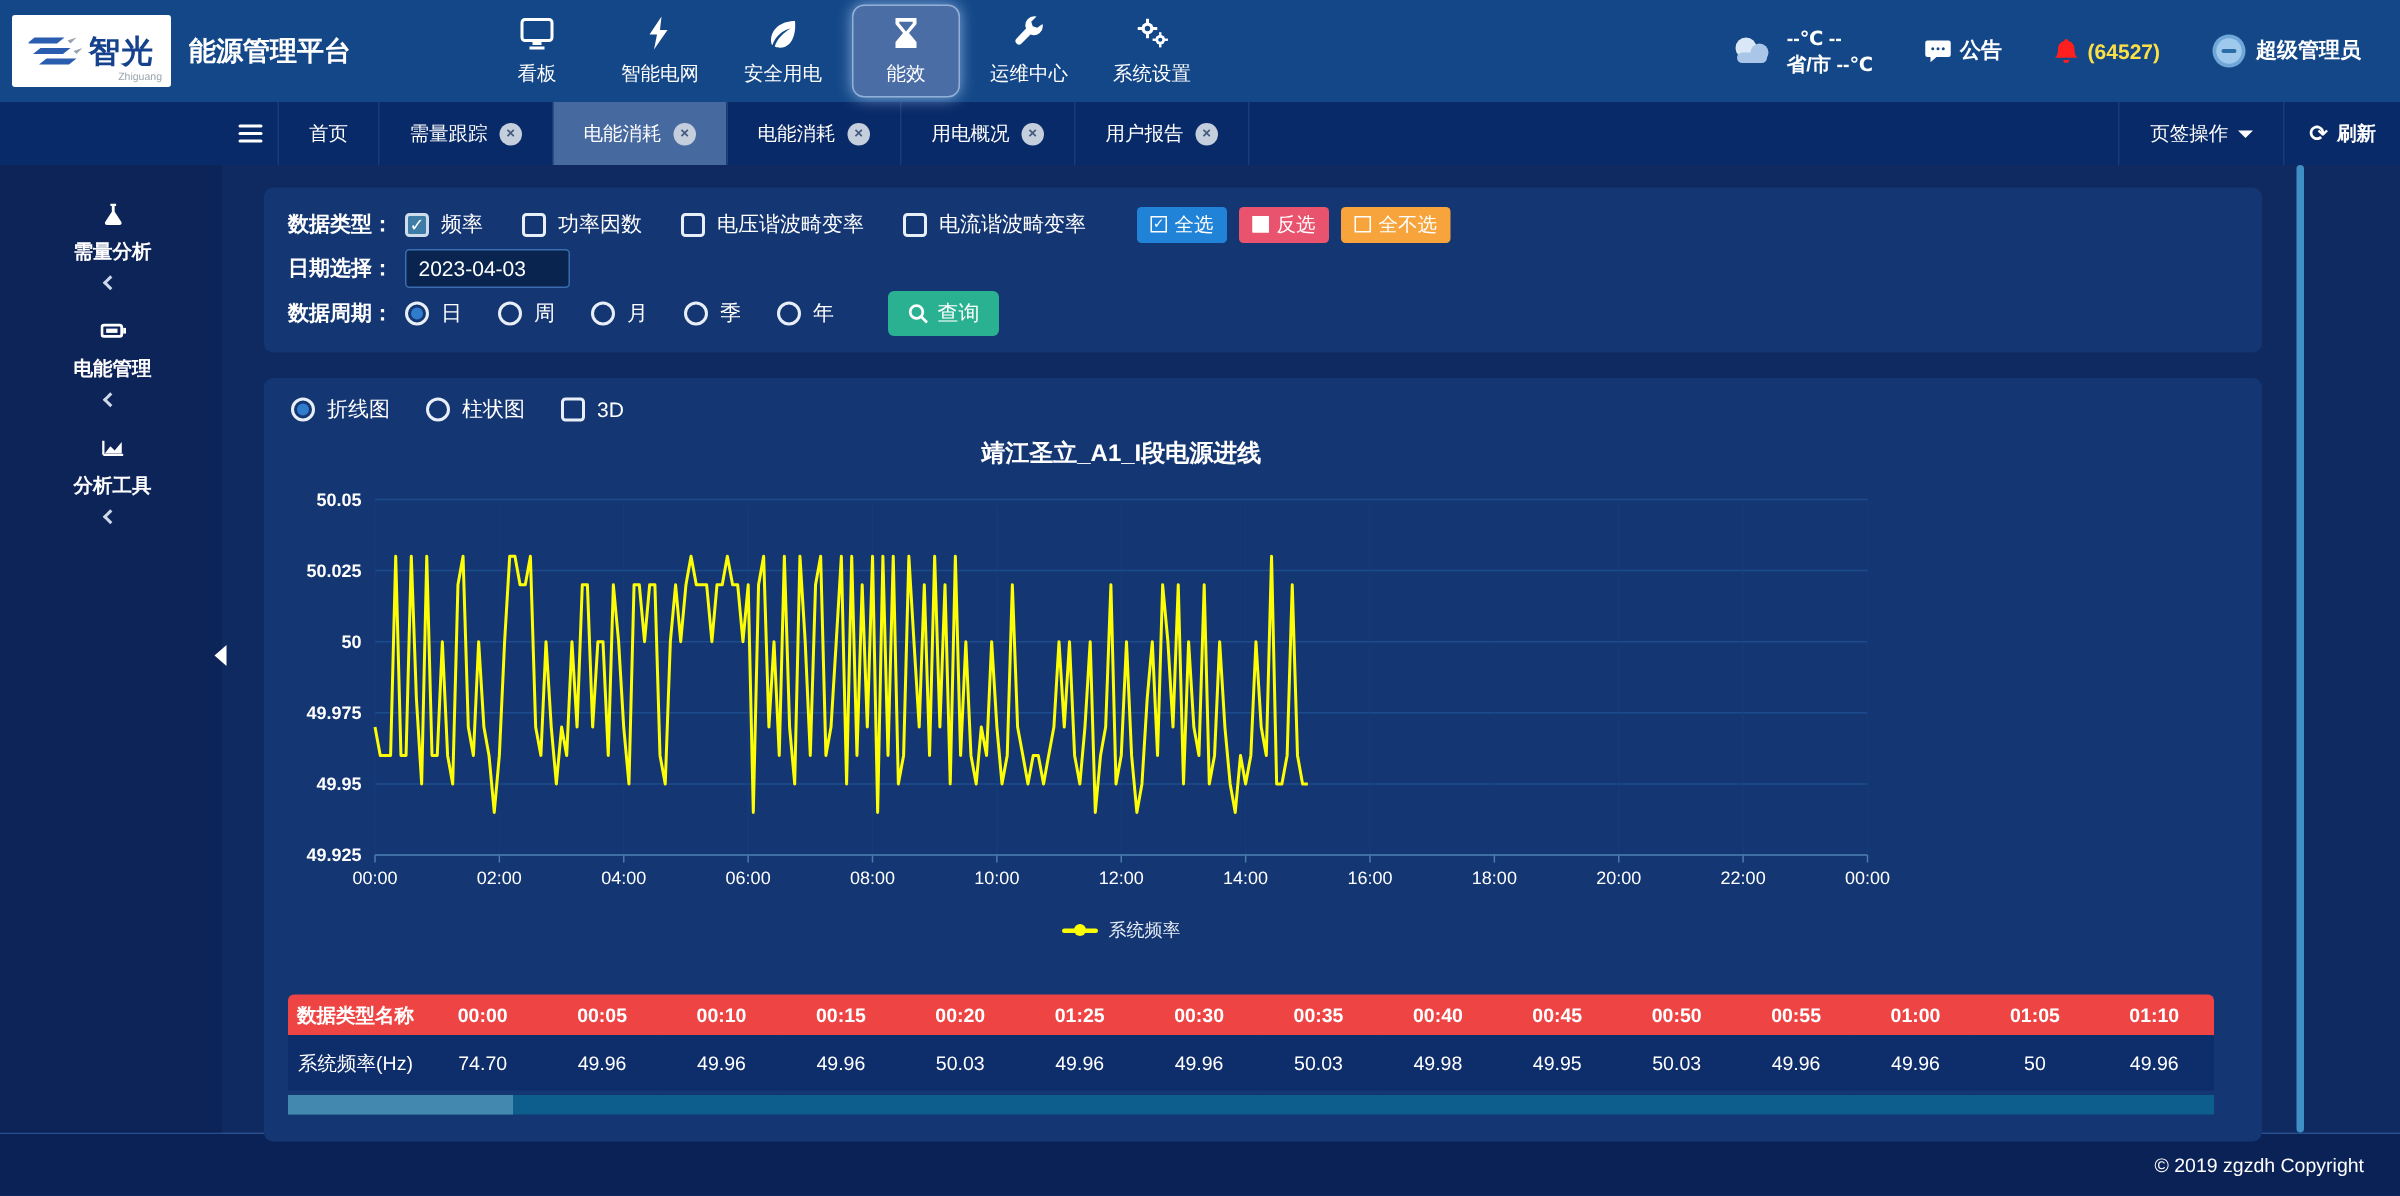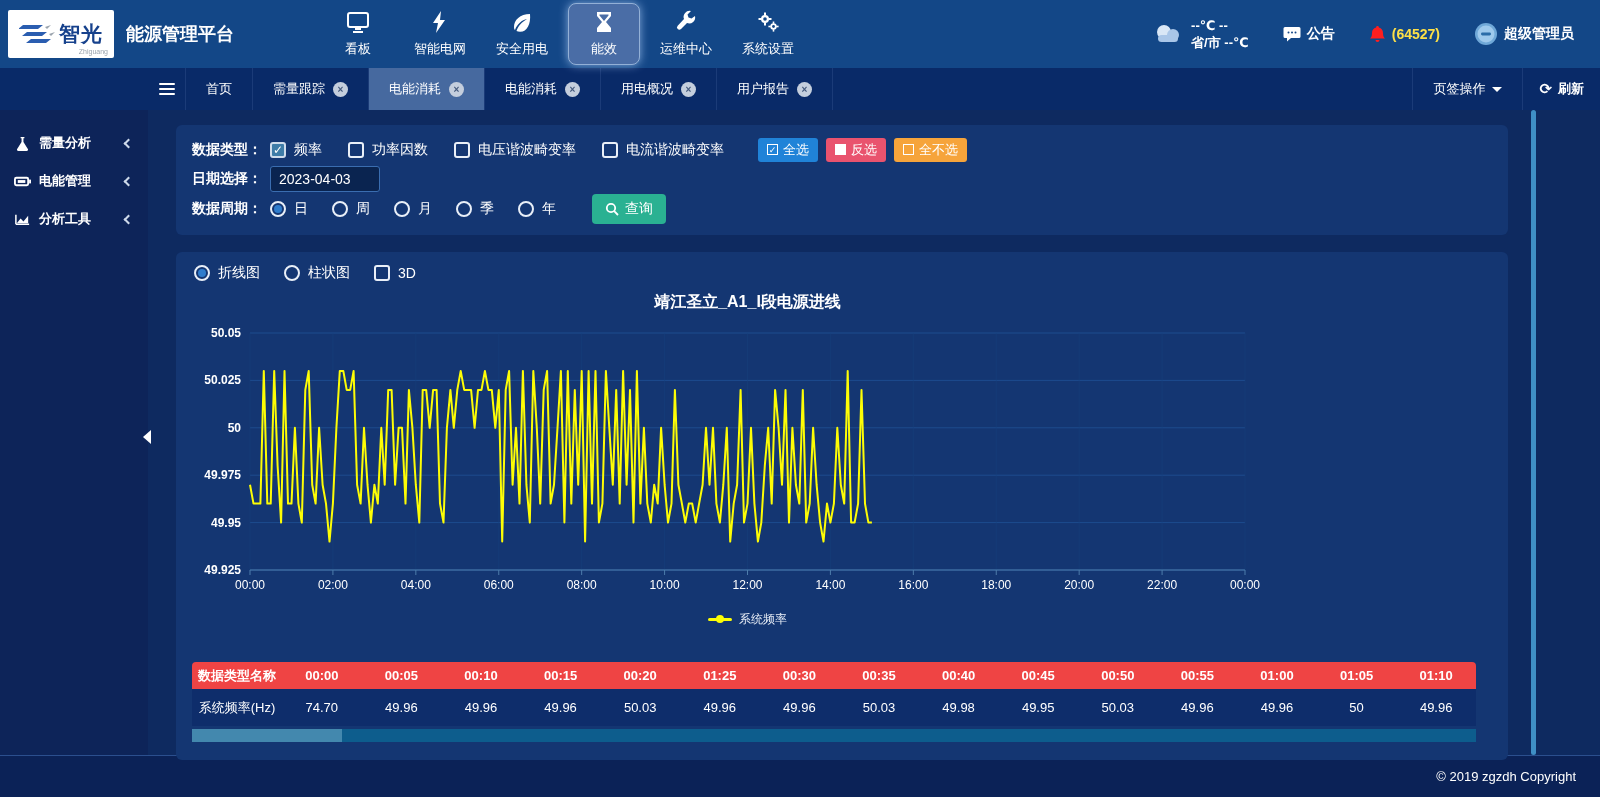--- a/index.html
+++ b/index.html
@@ -42,21 +42,21 @@
     border-left:1px solid #1b3b78; }
   .caret-down { width:0; height:0; border-left:5px solid transparent; border-right:5px solid transparent;
     border-top:5px solid #fff; }
   .tab-refresh { display:flex; align-items:center; gap:6px; padding:0 16px; font-size:13px; font-weight:700;
     cursor:pointer; border-left:1px solid #1b3b78; }
   .refresh-glyph { font-size:15px; font-weight:700; }
 
   
   .page-body { display:flex; height:645px; position:relative; }
   .sidebar { width:148px; background:#0d2459; padding-top:14px; flex-shrink:0; }
-  .side-item { display:flex; align-items:center; gap:8px; padding:10px 12px 10px 14px; cursor:pointer; }
+  .side-item { display:flex; align-items:center; gap:8px; padding:10px 12px 10px 14px; cursor:pointer;flex-direction:column; }
   .side-item .slabel { font-size:13px; font-weight:700; flex:1; }
   .side-chevron { width:7px; height:7px; border-left:2px solid #cdd9ea; border-bottom:2px solid #cdd9ea;
     transform:rotate(45deg); margin-right:4px; }
   .side-icon { width:17px; height:17px; }
   .collapse-handle { position:absolute; left:143px; top:320px; width:0; height:0;
     border-top:7px solid transparent; border-bottom:7px solid transparent; border-right:8px solid #fff; }
   .v-scrollbar { position:absolute; right:64px; top:0; bottom:0; width:5px; background:#3f8fc5; border-radius:3px; }
 
   .content { flex:1; padding:15px 92px 0 28px; }
 

